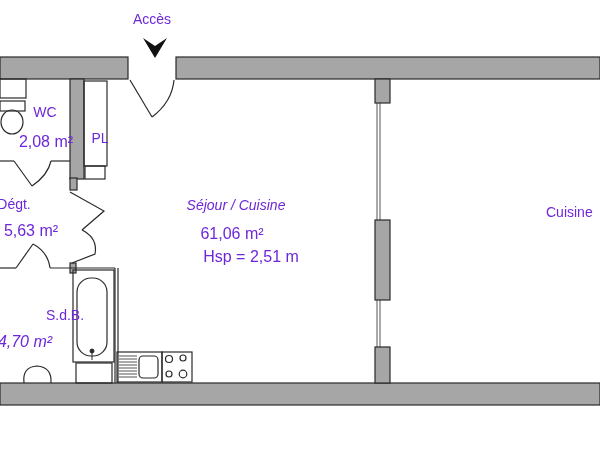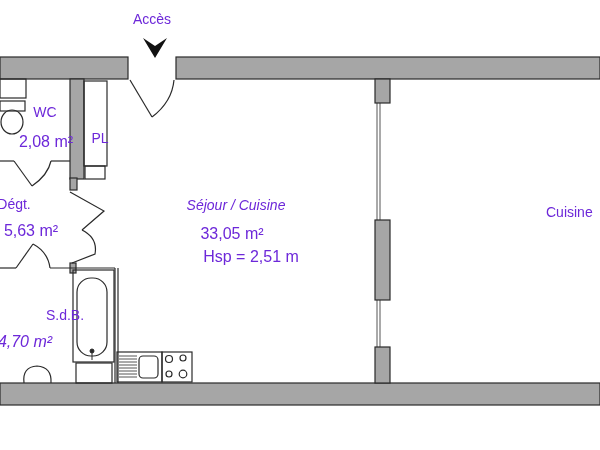--- a/index.html
+++ b/index.html
@@ -109,16 +109,16 @@
 
 <div class="lbl name" style="left:100px; top:113px;margin-top:17px;">PL</div>
 
 <div class="lbl name" style="left:14px; top:196px;">Dégt.</div>
 <div class="lbl area" style="left:31px; top:222px;">5,63 m²</div>
 
 <div class="lbl name" style="left:41px; top:307px;margin-left:24px;">S.d.B.</div>
 <div class="lbl area" style="left:25px; top:333px;font-style:italic;">4,70 m²</div>
 
 <div class="lbl name" style="left:236px; top:197px;font-style:italic;">Séjour / Cuisine</div>
-<div class="lbl area" style="left:232px; top:225px;">33,05 m²</div>
+<div class="lbl area" style="left:232px; top:225px;">61,06 m²</div>
 <div class="lbl area" style="left:251px; top:248px;">Hsp = 2,51 m</div>
 
 <div class="lbl name" style="left:546px; top:204px; transform:none;">Cuisine</div>
 
 </body></html>

